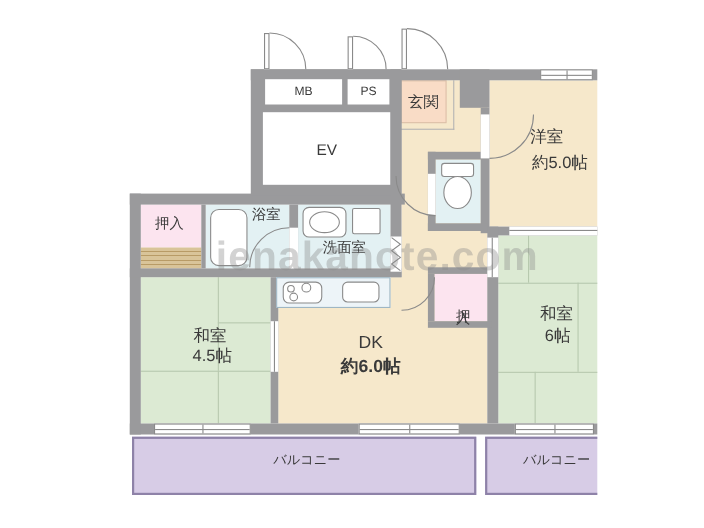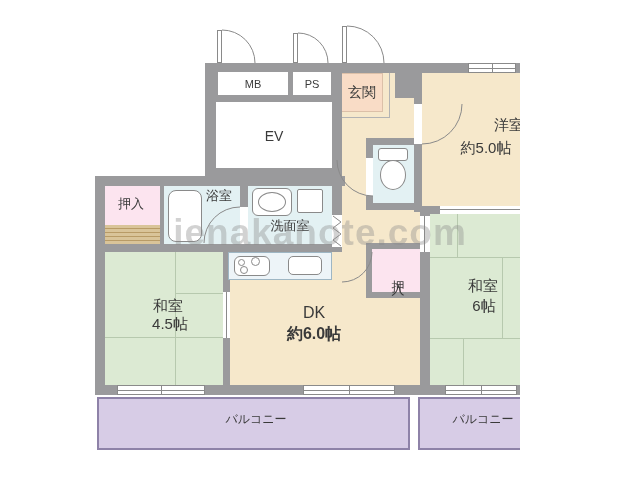--- a/index.html
+++ b/index.html
@@ -1,34 +1,34 @@
 <!DOCTYPE html>
 <html style="--wall: #9a9a9c; --beige: #f6e8cb; --genkan: #f9dcc6; --tatami: #dcead3; --tatamiLine: #b7c9ae; --pink: #fce4ef; --wet: #e3f1f3; --counter: #edf4f8; --balcony: #d7cce6; --balconyBorder: #8e82a8; --stripeBase: #d9c499; --stripeLine: #b89b66; --outline: #8a8a8a; --label: #3a3a3a; --watermark: #8c8c8c;"><head>
 <meta charset="utf-8">
 <style>
   html,body{margin:0;padding:0;background:#fff;}
   #plan{position:relative;width:520px;height:480px;background:#fff;overflow:hidden;
-        font-family:"Liberation Sans","DejaVu Sans",sans-serif;color:var(--label);}
+        font-family:"Liberation Sans","DejaVu Sans",sans-serif;color:var(--label);margin-left:23px;}
   .fill{position:absolute;}
   .wall{position:absolute;background:var(--wall);}
   .beige{background:var(--beige);}
   .tatami{background:var(--tatami);}
   .pink{background:var(--pink);}
   .wet{background:var(--wet);}
   .tline{position:absolute;background:var(--tatamiLine);}
   .window{position:absolute;background:#fff;border:1px solid var(--outline);box-sizing:border-box;}
   .window::before{content:'';position:absolute;left:0;right:0;top:50%;height:1px;background:var(--outline);}
   .window::after{content:'';position:absolute;top:0;bottom:0;left:50%;width:1px;background:var(--outline);}
   .gap{position:absolute;background:#fff;}
   .fix{position:absolute;background:#fff;border:1px solid var(--outline);box-sizing:border-box;}
   .circ{position:absolute;border:1px solid var(--outline);border-radius:50%;box-sizing:border-box;background:#fff;}
   .leaf{position:absolute;background:#fff;border:1px solid var(--outline);box-sizing:border-box;}
   .lbl{position:absolute;transform:translate(-50%,-50%);white-space:nowrap;line-height:1.15;
        text-align:center;color:var(--label);}
-  .s11{font-size:11px;} .s12{font-size:12px;} .s13{font-size:13px;} .s14{font-size:14px;}
+  .s11{font-size:11px;} .s12{font-size:12px;font-family:Liberation Mono, monospace;} .s13{font-size:13px;} .s14{font-size:14px;}
   .s15{font-size:15px;} .s16{font-size:16px;}
   .vert{writing-mode:vertical-rl;text-orientation:upright;transform:translate(-50%,-50%);letter-spacing:2px;}
   .stripes{position:absolute;background:repeating-linear-gradient(to bottom,var(--stripeBase) 0 3px,var(--stripeLine) 3px 4px);}
   .balcony{position:absolute;background:var(--balcony);border:2px solid var(--balconyBorder);box-sizing:border-box;}
   .counter{position:absolute;background:var(--counter);border:1px solid #9eb6c4;box-sizing:border-box;}
   .stepline{position:absolute;border-right:1px solid #b3b3b3;border-bottom:1px solid #b3b3b3;box-sizing:border-box;}
   .genkan{position:absolute;background:var(--genkan);border:1px solid #dcc0a8;box-sizing:border-box;}
   .slideline{position:absolute;background:var(--outline);}
   svg.overlay{position:absolute;left:0;top:0;pointer-events:none;}
   #watermark{position:absolute;left:320px;top:233px;transform:translate(-50%,-50%);
@@ -143,21 +143,21 @@
       <circle cx="563" cy="463" r="11" fill="#ffffff" stroke="#555555" stroke-width="1.5"></circle>
       <path d="M551.5,463 L566,456.5 L563,463 L566,469.5 Z" fill="#1a1a1a" stroke="none"></path>
       <text x="570.5" y="465.5" font-size="7" fill="#333333" transform="rotate(90 570.5 463)">N</text>
     </g>
   </svg>
 
   <div class="lbl s11" style="left:253px;top:84px;">MB</div>
   <div class="lbl s11" style="left:312px;top:84px;">PS</div>
   <div class="lbl s14" style="left:362px;top:92px;">玄関</div>
   <div class="lbl s14" style="left:274px;top:136px;">EV</div>
-  <div class="lbl s15" style="left:509px;top:125px;">洋室</div>
+  <div class="lbl s15" style="left:474px;top:125px;">洋室</div>
   <div class="lbl s15" style="left:486px;top:148px;">約5.0帖</div>
   <div class="lbl s13" style="left:131px;top:204px;">押入</div>
   <div class="lbl s13" style="left:219px;top:196px;text-align:center;">浴室</div>
   <div class="lbl s13" style="left:290px;top:226px;">洗面室</div>
   <div class="lbl s15" style="left:168px;top:306px;">和室</div>
   <div class="lbl s15" style="left:170px;top:324px;">4.5帖</div>
   <div class="lbl s16" style="left:314px;top:313px;">DK</div>
   <div class="lbl s16" style="left:314px;top:334px;font-weight:bold;">約6.0帖</div>
   <div class="lbl s13 vert" style="left:397px;top:272px;">押入</div>
   <div class="lbl s15" style="left:483px;top:286px;">和室</div>

